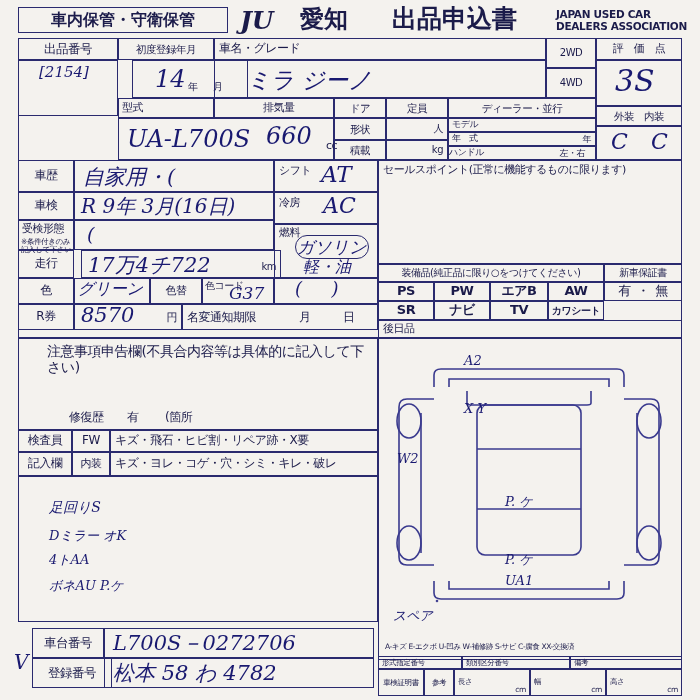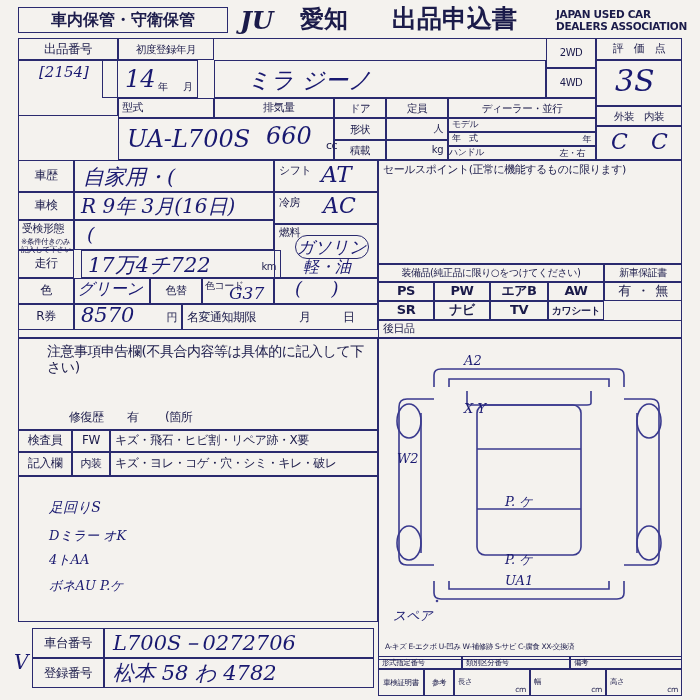--- a/index.html
+++ b/index.html
@@ -60,26 +60,29 @@
   <div class="bx b" style="left:18px;top:38px;width:100px;height:22px;">
     <div class="lbl center" style="height:100%;font-size:12.5px;">出品番号</div>
   </div>
   <div class="bx b" style="left:18px;top:60px;width:100px;height:56px;">
     <div class="hw" style="position:absolute;left:20px;top:2px;font-size:15px;">[2154]</div>
   </div>
 
   <div class="bx b" style="left:118px;top:38px;width:96px;height:22px;">
     <div class="lbl center" style="height:100%;font-size:10.5px;">初度登録年月</div>
   </div>
-  <div class="bx b" style="left:102px;top:60px;width:96px;height:38px;">
+  <div class="bx b" style="left:132px;top:60px;width:116px;height:38px;">
     <div class="hw hw-l" style="position:absolute;left:22px;top:4px;">14</div>
     <div class="lbl" style="position:absolute;left:55px;top:20px;font-size:10px;">年</div>
     <div class="lbl" style="position:absolute;left:80px;top:20px;font-size:10px;">月</div>
   </div>
 
+  <div class="bx b" style="left:214px;top:38px;width:332px;height:22px;">
+    <div class="lbl left" style="height:100%;padding-left:4px;font-size:12px;">車名・グレード</div>
+  </div>
   <div class="bx b" style="left:214px;top:60px;width:332px;height:38px;">
     <div class="hw" style="position:absolute;left:32px;top:4px;font-size:23px;">ミラ ジーノ</div>
   </div>
 
   <div class="bx b" style="left:546px;top:38px;width:50px;height:30px;">
     <div class="lbl center" style="height:100%;font-size:10px;">2WD</div>
   </div>
   <div class="bx b" style="left:546px;top:68px;width:50px;height:30px;">
     <div class="lbl center" style="height:100%;font-size:10px;">4WD</div>
   </div>
@@ -340,21 +343,21 @@
     <div class="hw" style="position:absolute;left:14px;top:268px;font-size:13px;">スペア</div>
     <div class="lbl-xs" style="position:absolute;left:6px;top:304px;font-size:7.5px;">A-キズ  E-エクボ  U-凹み  W-補修跡  S-サビ  C-腐食  XX-交換済</div>
   </div>
 
   <div class="bx b" style="left:32px;top:628px;width:72px;height:30px;">
     <div class="lbl center" style="height:100%;font-size:12.5px;">車台番号</div>
   </div>
   <div class="bx b" style="left:104px;top:628px;width:270px;height:30px;">
     <div class="hw" style="position:absolute;left:8px;top:0px;font-size:21px;">L700S－0272706</div>
   </div>
-  <div class="bx b" style="left:32px;top:658px;width:72px;height:30px;">
+  <div class="bx b" style="left:32px;top:658px;width:80px;height:30px;">
     <div class="lbl center" style="height:100%;font-size:12.5px;">登録番号</div>
   </div>
   <div class="bx b" style="left:104px;top:658px;width:270px;height:30px;">
     <div class="hw" style="position:absolute;left:8px;top:0px;font-size:21px;">松本 58 わ 4782</div>
   </div>
   <div class="hw" style="position:absolute;left:14px;top:650px;font-size:20px;">V</div>
 
   <div class="bx b" style="left:378px;top:656px;width:304px;height:40px;"></div>
   <div class="bx b" style="left:378px;top:656px;width:84px;height:13px;">
     <div class="lbl-xs left" style="height:100%;padding-left:3px;">形式指定番号</div>

